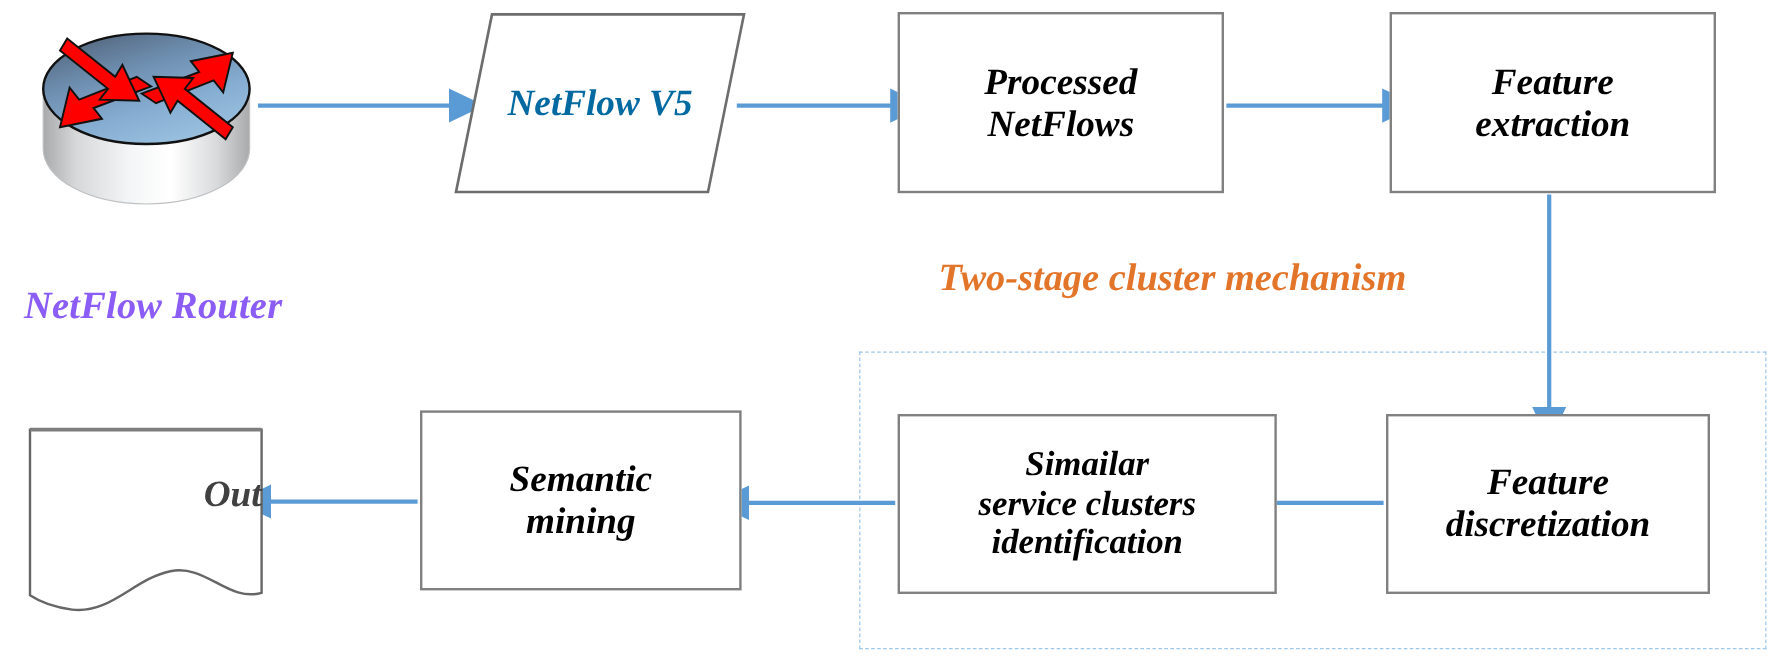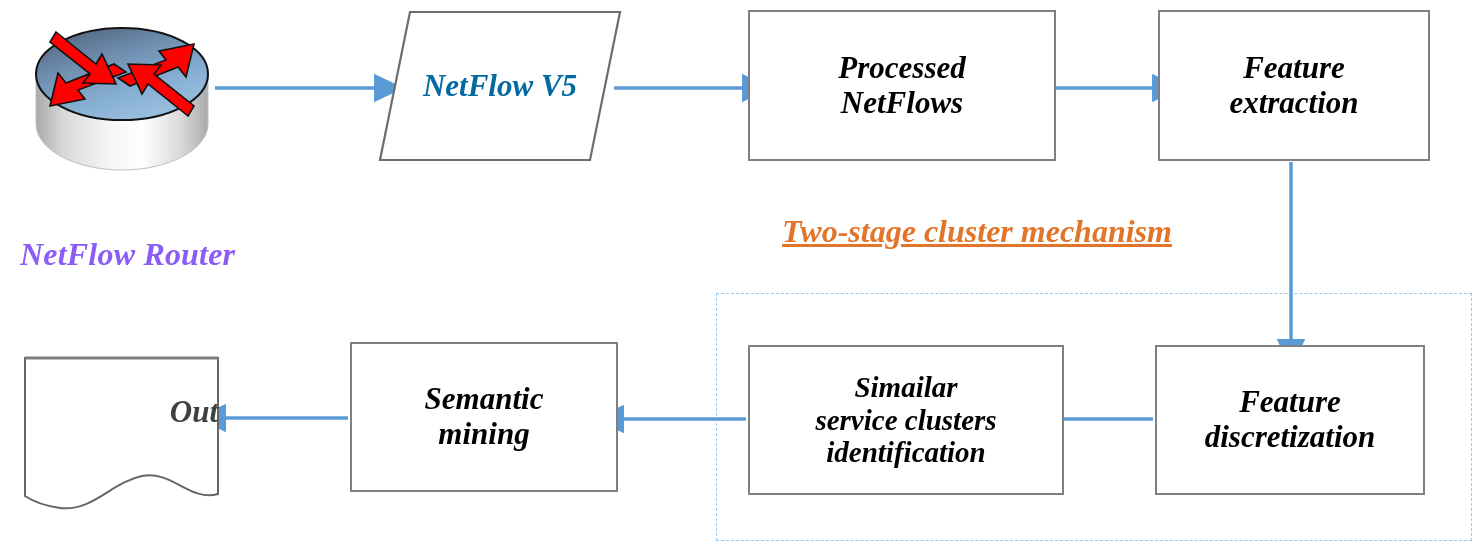--- a/index.html
+++ b/index.html
@@ -50,21 +50,21 @@
     left: 0; top: 0;
     width: 244px; height: 152px;
     display: flex; align-items: center; justify-content: center;
     font-style: italic; font-weight: 700; color: #0369a1;
     font-size: 31px;
     white-space: pre-line;
     text-align: center;
   }
 
   #node-processed-netflows {
-    left: 748px; top: 10px; width: 308px; height: 151px;
+    left: 748px; top: 10px; width: 272px; height: 151px;
     font-size: 31px;
   }
   #node-feature-extraction {
     left: 1158px; top: 10px; width: 272px; height: 151px;
     font-size: 31px;
   }
   #node-feature-discretization {
     left: 1155px; top: 345px; width: 270px; height: 150px;
     font-size: 31px;
   }
@@ -123,21 +123,20 @@
   #section-title {
     position: absolute;
     left: 782px;
     top: 213px;
     font-style: italic;
     font-weight: 700;
     font-size: 32px;
     color: #E3752B;
     white-space: nowrap;
     z-index: 6;
-    text-decoration: underline;
   }
 
   
   #cluster-region {
     position: absolute;
     left: 716px;
     top: 293px;
     width: 756px;
     height: 248px;
     box-sizing: border-box;

